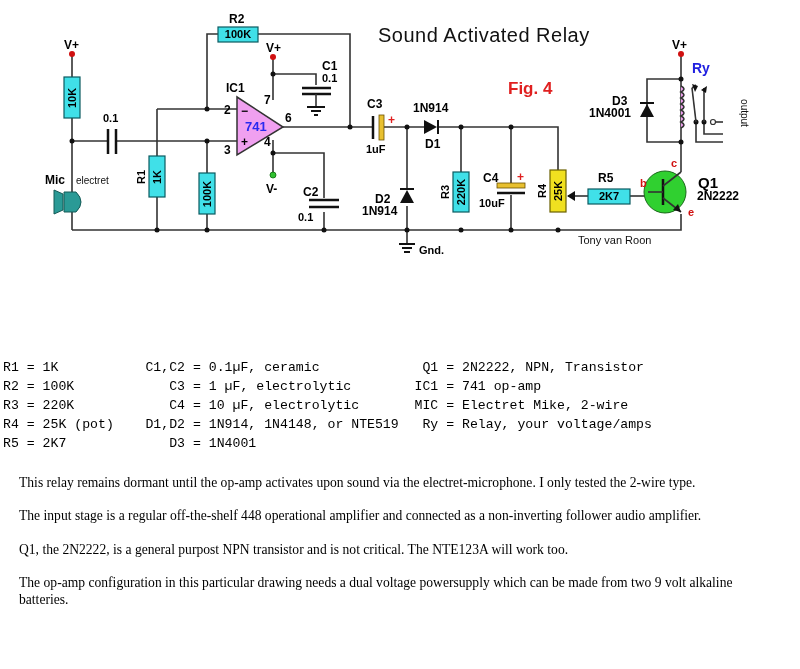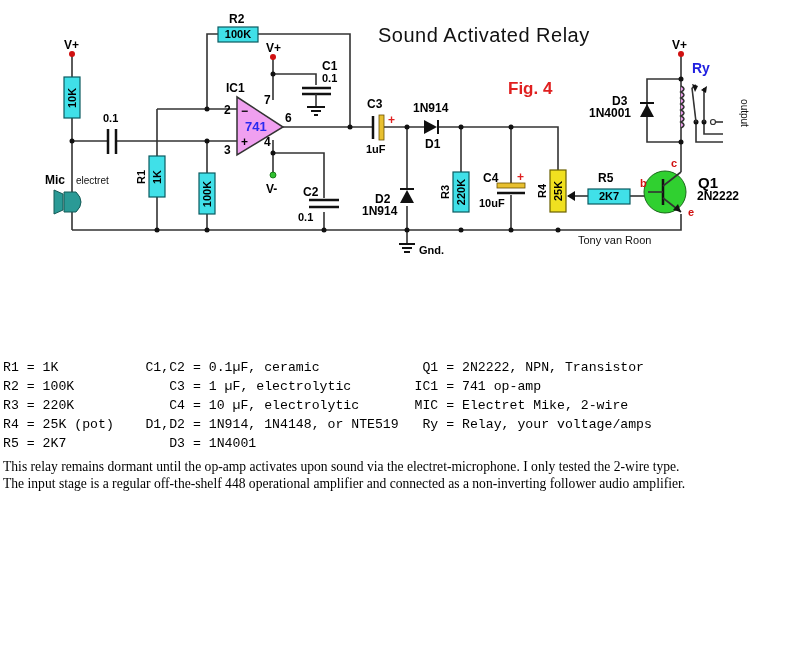--- a/index.html
+++ b/index.html
@@ -12,21 +12,21 @@
   .wire { stroke:#333; stroke-width:1.6; fill:none; }
   .dot { fill:#111; }
   .vdot-red { fill:#d01010; }
   .vdot-green { fill:#30c030; stroke:#0a6a0a; stroke-width:0.8; }
   .res { fill:#40e0e8; stroke:#0a5a60; stroke-width:1.2; }
   .res-y { fill:#f0e020; stroke:#6a6000; stroke-width:1.2; }
   .captxt { font-weight:bold; font-size:11px; fill:#000; }
   .parts { position:absolute; left:3px; top:320px; font-family:"Liberation Mono", monospace; font-size:13.2px; line-height:19px; white-space:pre; }
   .parts-title { text-decoration:underline; font-weight:bold; }
   .desc { position:absolute; left:3px; top:458px; width:796px; font-family:"Liberation Serif", serif; font-size:13.6px; line-height:17.3px; }
-  .desc p { margin:0; }
+  .desc p { margin:16px; }
 </style>
 </head>
 <body>
 
 <svg id="schematic" viewBox="0 0 800 270" xmlns="http://www.w3.org/2000/svg">
 
   <text class="title" x="378" y="42">Sound Activated Relay</text>
   <text class="fig" x="508" y="94">Fig. 4</text>
 
   <g>
@@ -270,13 +270,15 @@
   <text x="578" y="244" font-size="11" fill="#111">Tony van Roon</text>
 </svg>
 
 <div class="parts">
   <div id="parts-rows"><div><span>R1 = 1K           </span><span>C1,C2 = 0.1µF, ceramic            </span><span> Q1 = 2N2222, NPN, Transistor</span></div><div><span>R2 = 100K         </span><span>   C3 = 1 µF, electrolytic        </span><span>IC1 = 741 op-amp</span></div><div><span>R3 = 220K         </span><span>   C4 = 10 µF, electrolytic       </span><span>MIC = Electret Mike, 2-wire</span></div><div><span>R4 = 25K (pot)    </span><span>D1,D2 = 1N914, 1N4148, or NTE519  </span><span> Ry = Relay, your voltage/amps</span></div><div><span>R5 = 2K7          </span><span>   D3 = 1N4001                    </span><span></span></div></div>
 </div>
 
 <div class="desc" id="desc">
     <p>This relay remains dormant until the op-amp activates upon sound via the electret-microphone. I only tested the 2-wire type.</p>
     <p>The input stage is a regular off-the-shelf 448 operational amplifier and connected as a non-inverting follower audio amplifier.</p>
+    <p>Q1, the 2N2222, is a general purpost NPN transistor and is not critical. The NTE123A will work too.</p>
+    <p>The op-amp configuration in this particular drawing needs a dual voltage powersupply which can be made from two 9 volt alkaline batteries.</p>
   </div>
 
 </body></html>

